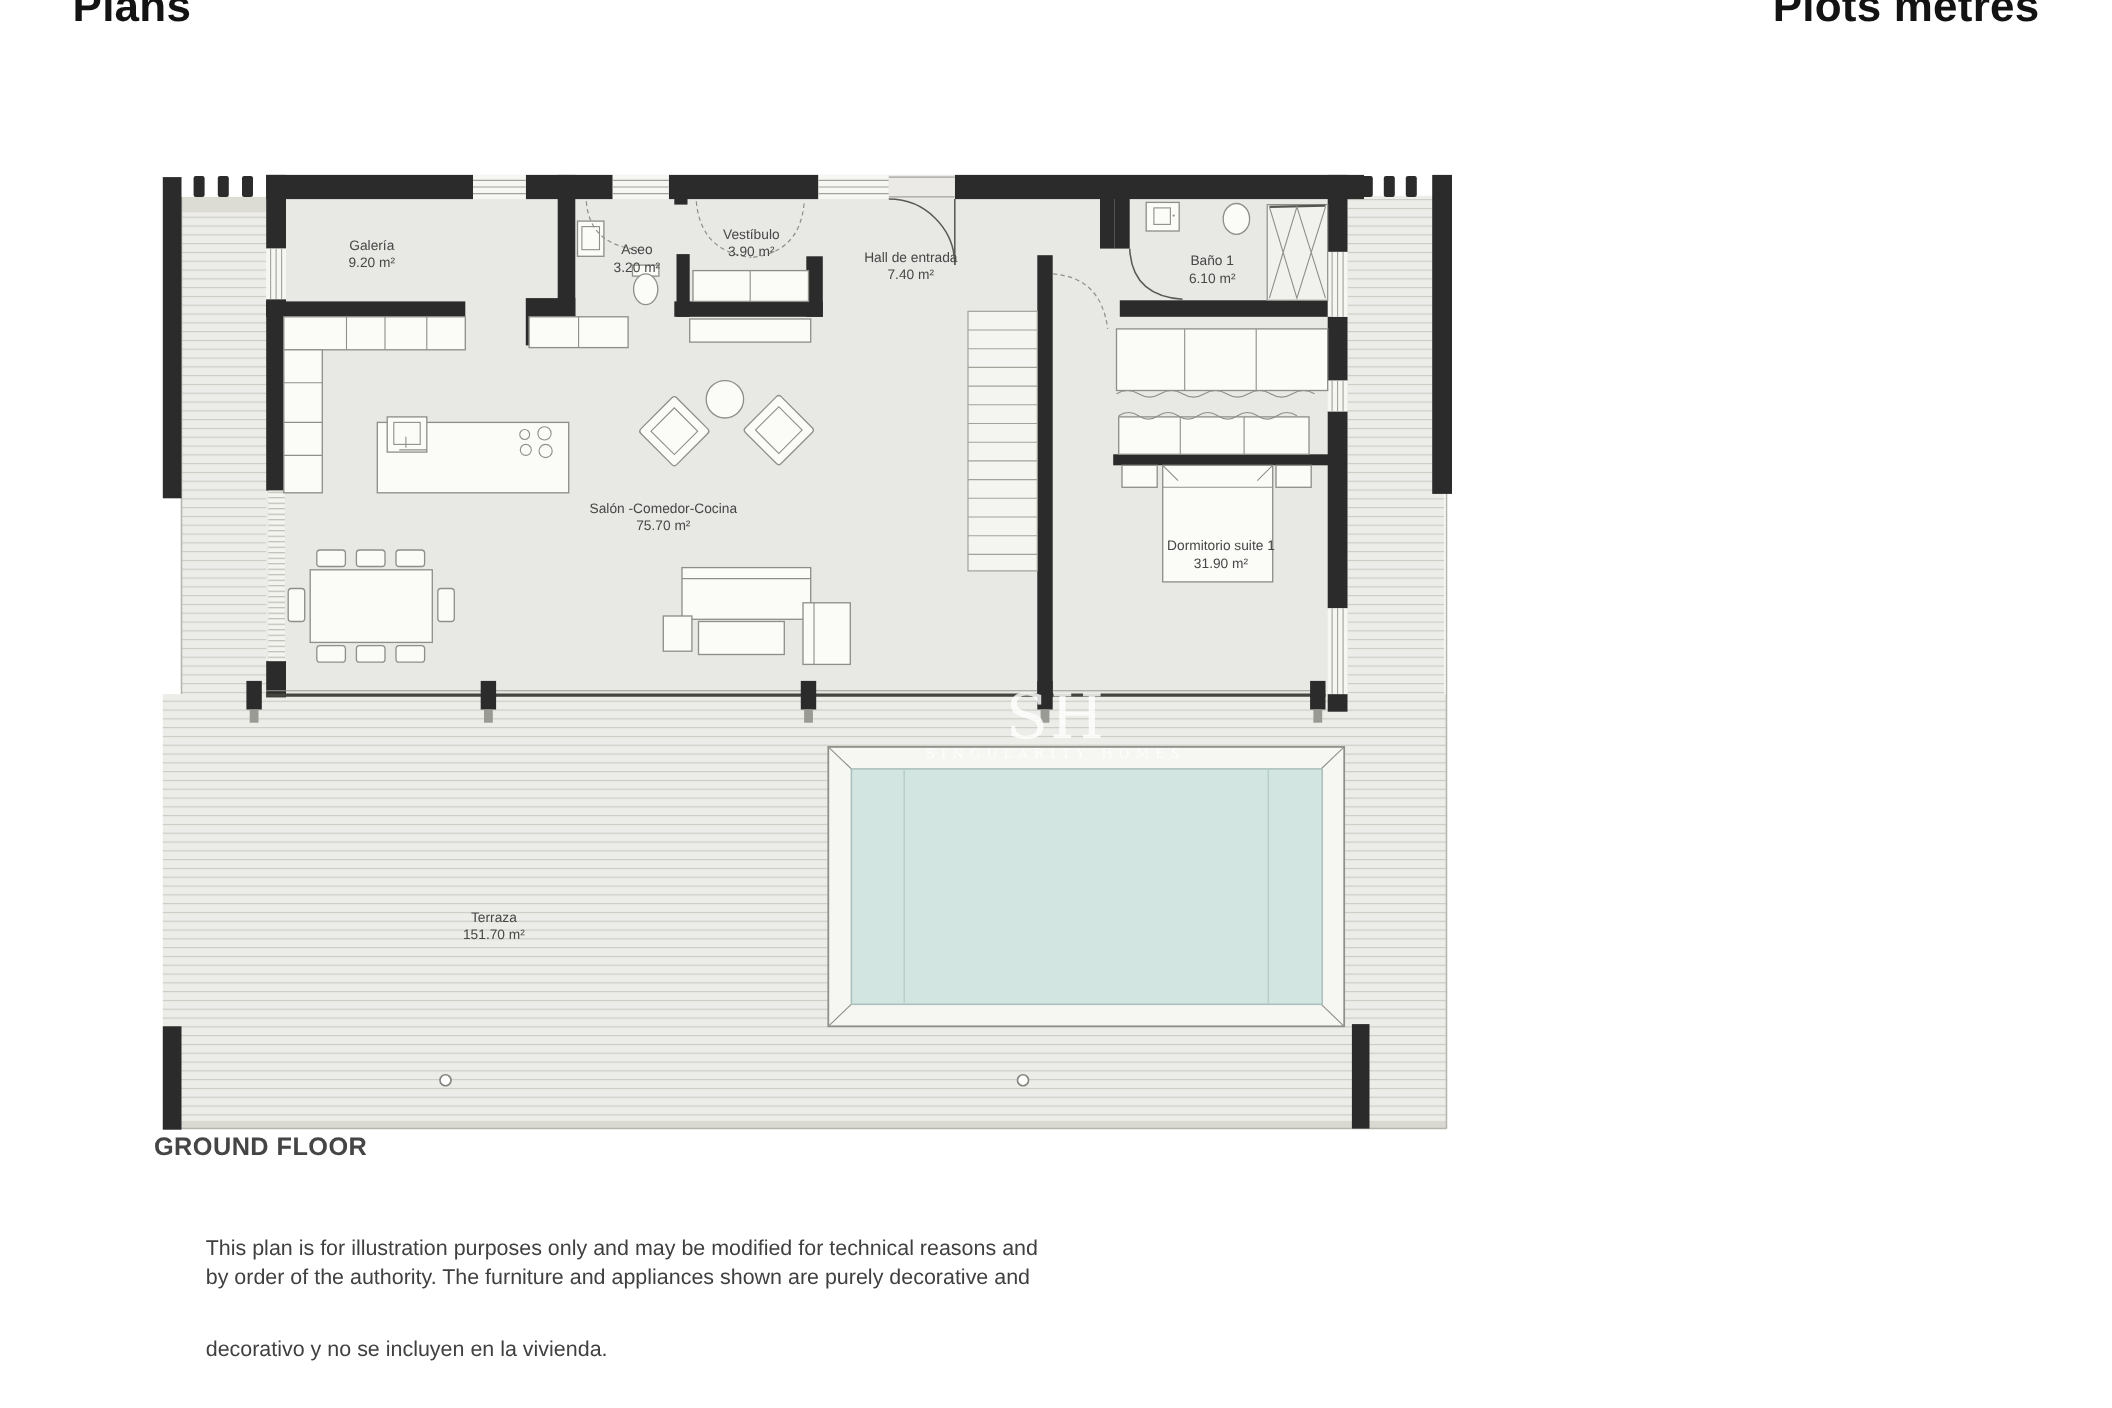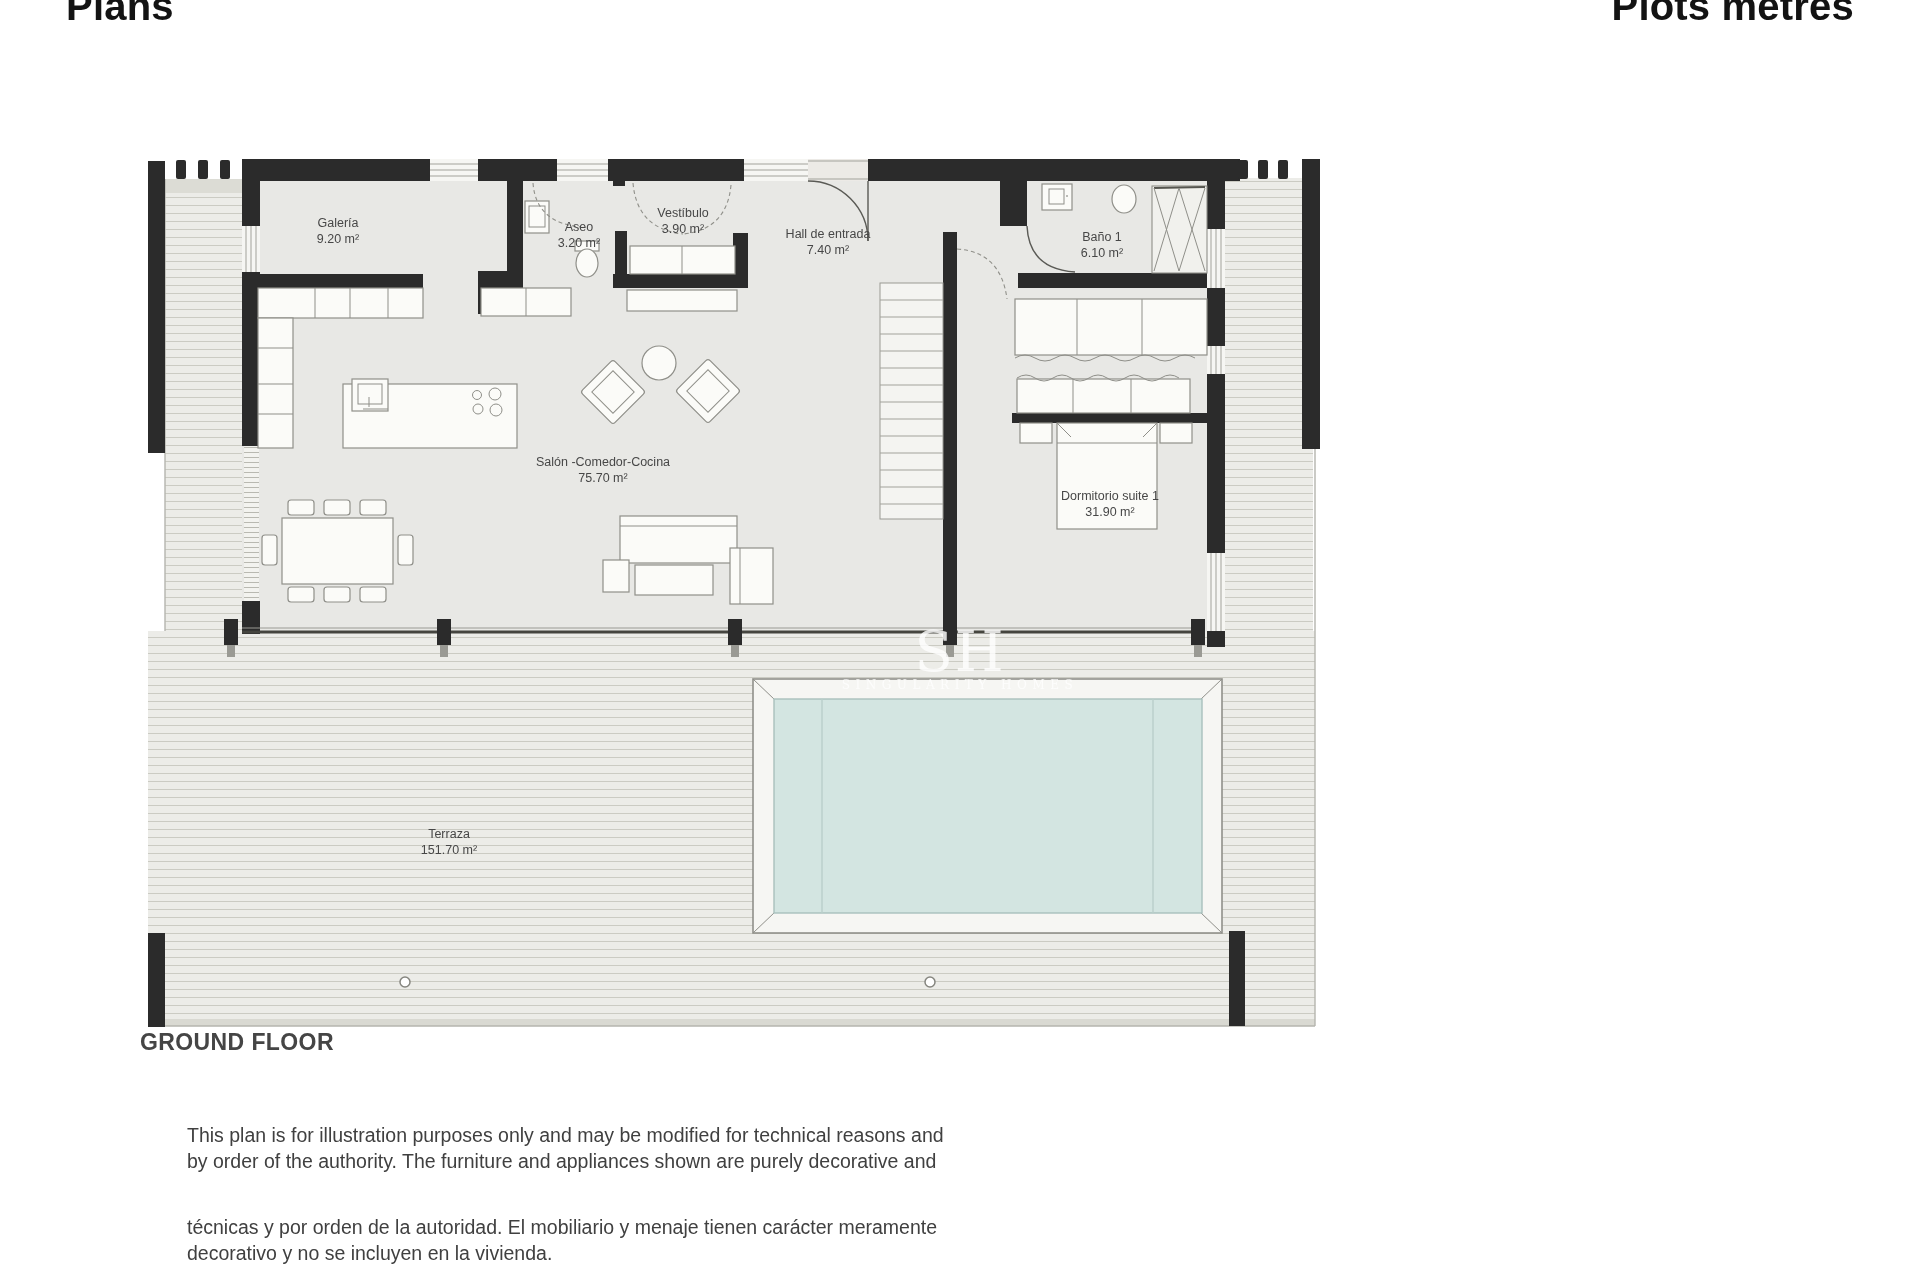--- a/index.html
+++ b/index.html
@@ -325,15 +325,14 @@
 </div>
 
 <div id="caption">GROUND FLOOR</div>
 
 <div class="para" id="para-en">
   <div>This plan is for illustration purposes only and may be modified for technical reasons and</div>
   <div>by order of the authority. The furniture and appliances shown are purely decorative and</div>
 </div>
 
 <div class="para" id="para-es">
-  <div>técnicas y por orden de la autoridad. El mobiliario y menaje tienen carácter meramente</div>
   <div>decorativo y no se incluyen en la vivienda.</div>
 </div>
 
 </body></html>

